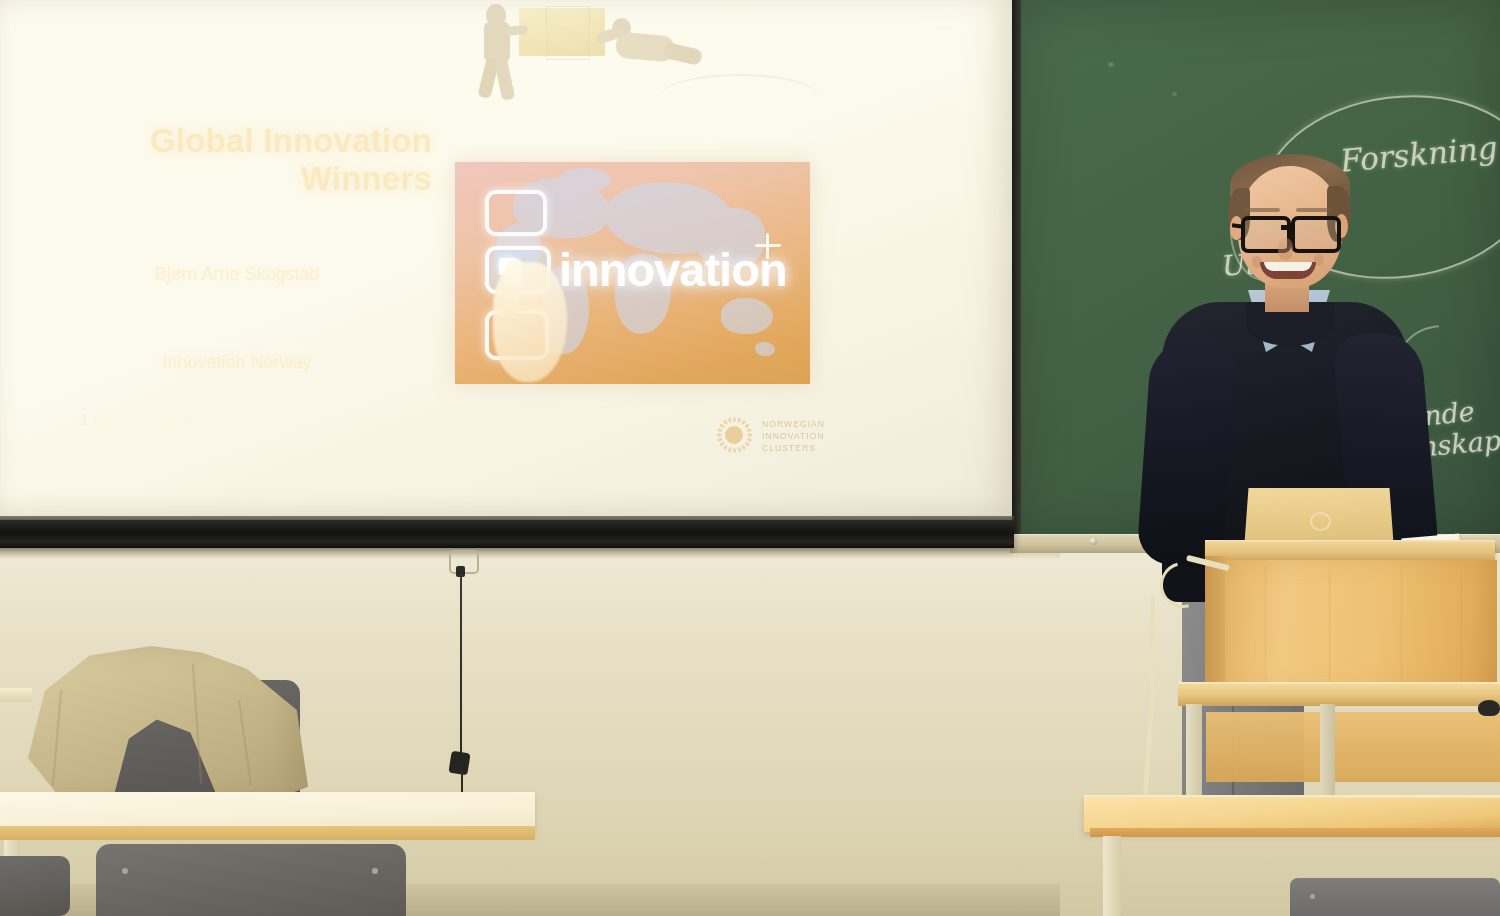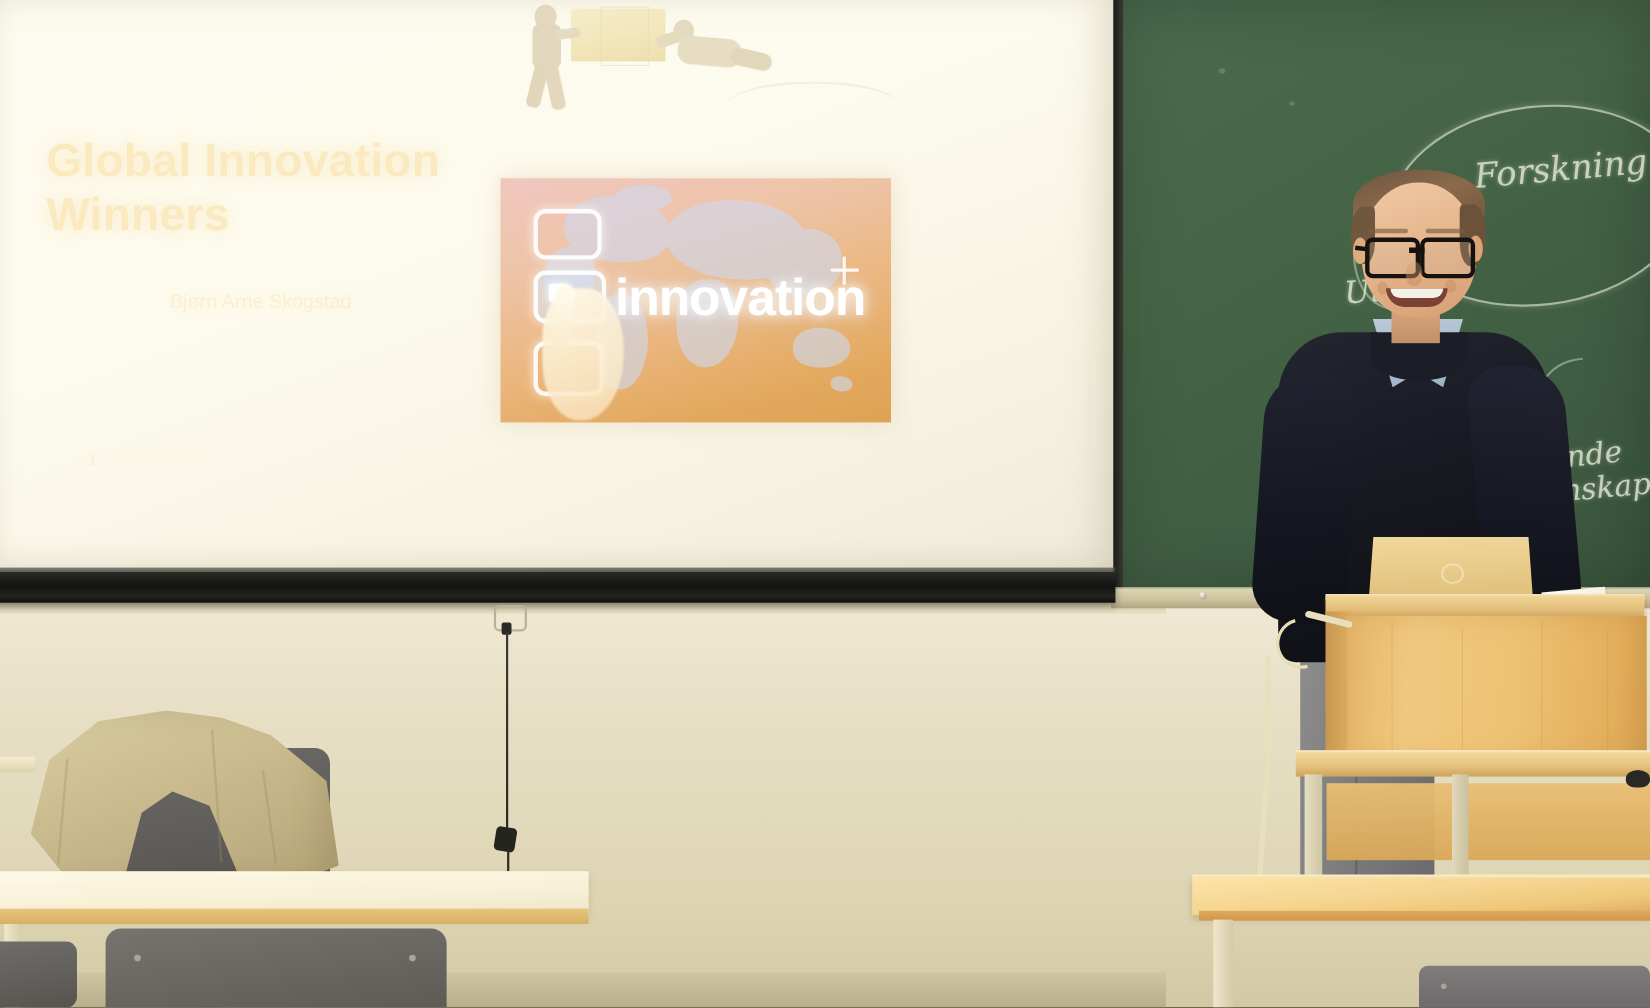--- a/index.html
+++ b/index.html
@@ -54,22 +54,22 @@
   .pull-clip{position:absolute;left:456px;top:566px;width:9px;height:11px;
     background:#2a2a26;border-radius:2px;}
   .pull-cord{position:absolute;left:460px;top:575px;width:2px;height:180px;
     background:linear-gradient(180deg,#3a3a33,#2a2a24);}
   .pull-weight{position:absolute;left:450px;top:752px;width:19px;height:22px;
     background:#25251f;border-radius:4px;transform:rotate(9deg);}
   .pull-cord2{position:absolute;left:461px;top:770px;width:2px;height:22px;background:#2b2b24;}
 
   
   .slide{position:absolute;left:0;top:0;width:1018px;height:524px;}
-  .slide-title{position:absolute;left:48px;top:126px;width:390px;text-align:left;
-    font-size:42px;font-weight:bold;line-height:1.16;color:#fbeac0;
+  .slide-title{position:absolute;left:48px;top:126px;width:390px;text-align:right;
+    font-size:33px;font-weight:bold;line-height:1.16;color:#fbeac0;
     text-shadow:0 0 16px rgba(250,232,188,.85);letter-spacing:.2px;}
   .slide-sub{position:absolute;width:390px;left:48px;text-align:center;
     font-size:18px;color:#fbeecd;opacity:.92;
     text-shadow:0 0 14px rgba(250,238,205,.8);}
   .sub1{top:268px;} .sub2{top:311px;} .sub3{top:356px;}
   .slide-footer{position:absolute;left:86px;top:415px;font-size:10px;color:#fdf4d8;
     opacity:.62;letter-spacing:.4px;}
   .slide-footer .pg{font-size:15px;color:#fbe9bb;margin-right:5px;vertical-align:-1px;}
 
   
@@ -319,20 +319,21 @@
 
         <div class="ill-person" style="left:148px;top:22px;width:19px;height:20px;border-radius:50%;background:#cdbb94;"></div>
         <div class="ill-person" style="left:152px;top:38px;width:58px;height:26px;border-radius:12px;background:#d2c09a;transform:rotate(5deg);"></div>
         <div class="ill-person" style="left:200px;top:50px;width:38px;height:16px;border-radius:8px;background:#c7b489;transform:rotate(13deg);"></div>
         <div class="ill-person" style="left:132px;top:34px;width:26px;height:11px;border-radius:6px;background:#cfbd94;transform:rotate(-18deg);"></div>
         <div class="ill-floorline"></div>
       </div>
 
       <div class="slide-title">Global Innovation Winners</div>
       <div class="slide-sub sub1">Bjørn Arne Skogstad</div>
+      <div class="slide-sub sub3">Innovation Norway</div>
 
       <div class="slide-footer">
         <span class="pg">1</span><span>Bjørn Arne Skogstad</span>
       </div>
 
       <div class="innov">
         <div class="map">
           <div class="land" style="left:58px;top:16px;width:96px;height:60px;border-radius:48% 58% 40% 52%;"></div>
           <div class="land" style="left:40px;top:62px;width:46px;height:58px;border-radius:50% 40% 60% 44%;"></div>
           <div class="land" style="left:88px;top:106px;width:46px;height:86px;border-radius:40% 54% 62% 38%;"></div>
@@ -347,20 +348,40 @@
         <div class="chk chk2"></div>
         <div class="chk-mark"></div>
         <div class="chk chk3"></div>
         <div class="hand"></div>
         <div class="finger"></div>
         <div class="sparkle" style="left:300px;top:82px;width:26px;height:3px;border-radius:2px;"></div>
         <div class="sparkle" style="left:311px;top:71px;width:3px;height:26px;border-radius:2px;"></div>
         <div class="innov-word">innovation</div>
       </div>
 
+      <div class="logo">
+        <div class="logo-burst">
+          <div class="logo-core"></div>
+          <div class="ray" style="transform:rotate(0deg);"></div>
+          <div class="ray" style="transform:rotate(18deg);"></div>
+          <div class="ray" style="transform:rotate(36deg);"></div>
+          <div class="ray" style="transform:rotate(54deg);"></div>
+          <div class="ray" style="transform:rotate(72deg);"></div>
+          <div class="ray" style="transform:rotate(90deg);"></div>
+          <div class="ray" style="transform:rotate(108deg);"></div>
+          <div class="ray" style="transform:rotate(126deg);"></div>
+          <div class="ray" style="transform:rotate(144deg);"></div>
+          <div class="ray" style="transform:rotate(162deg);"></div>
+        </div>
+        <div class="logo-text">
+          <div>NORWEGIAN</div>
+          <div>INNOVATION</div>
+          <div>CLUSTERS</div>
+        </div>
+      </div>
     </div>
 
     <div class="screen-botbar2"></div>
     <div class="screen-botbar"></div>
   </div>
 
   <div class="pull-ring"></div>
   <div class="pull-clip"></div>
   <div class="pull-cord"></div>
   <div class="pull-weight"></div>

